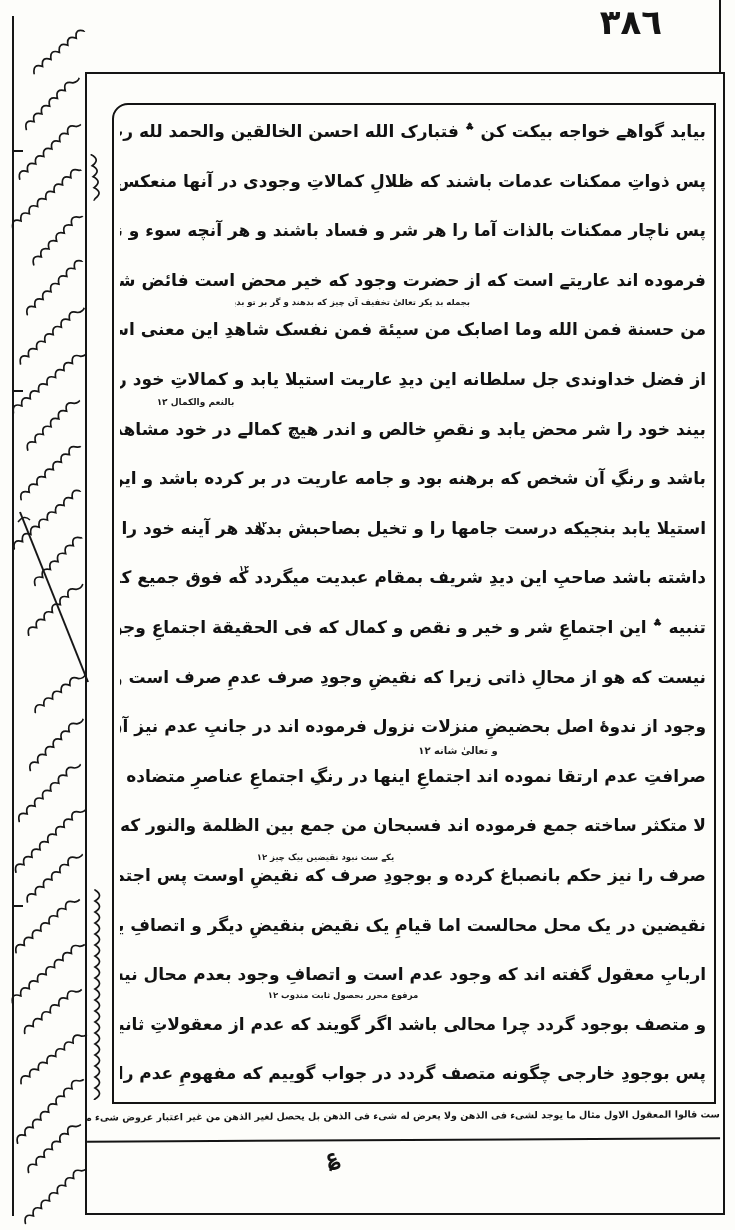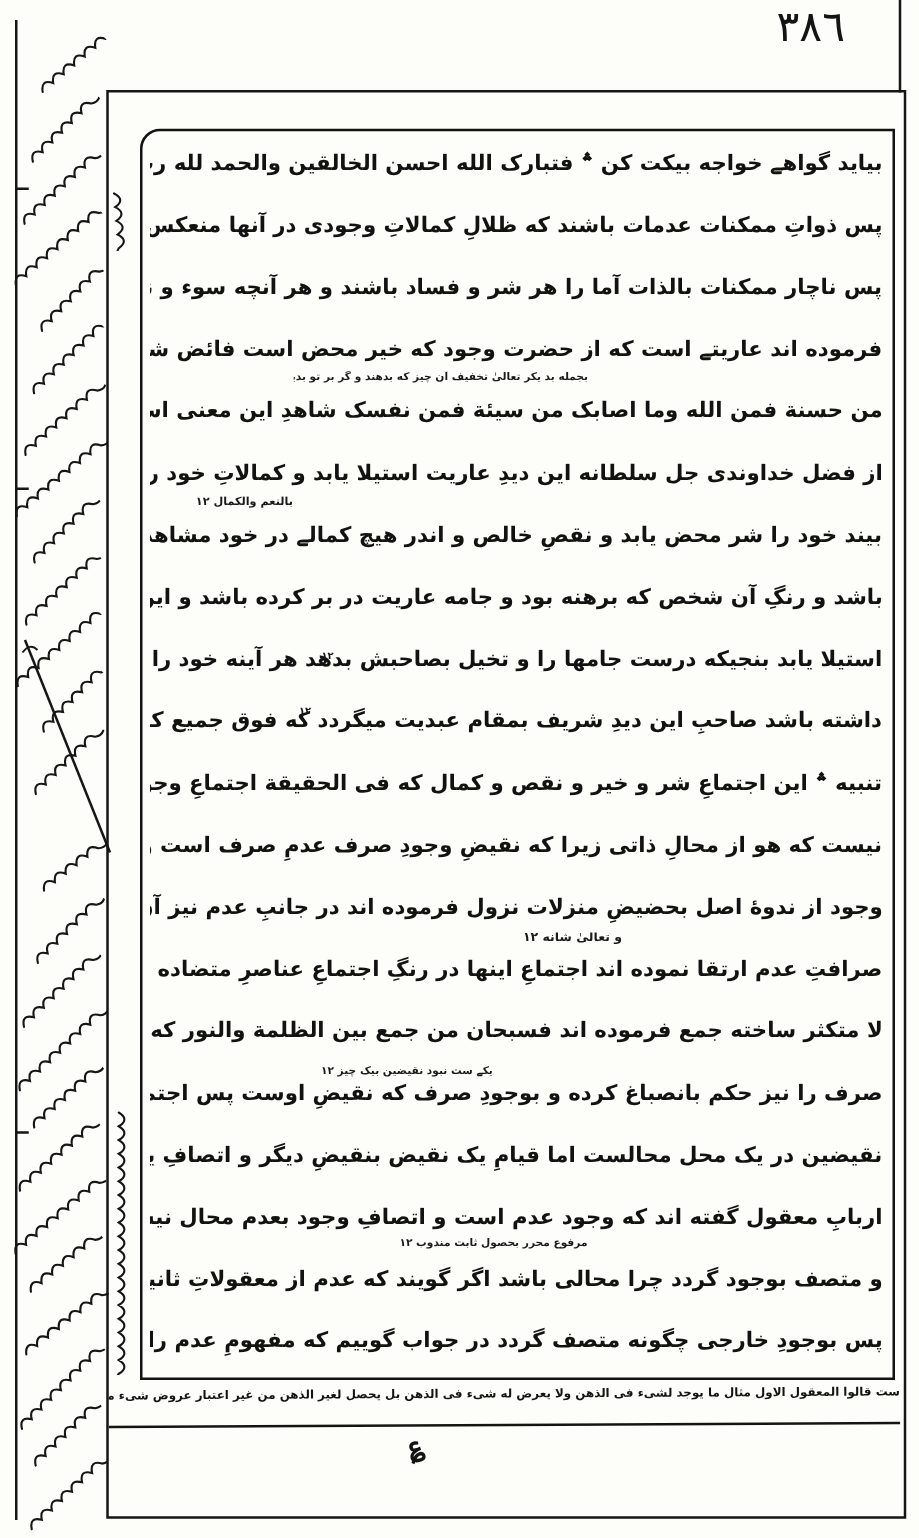--- a/index.html
+++ b/index.html
@@ -6,21 +6,21 @@
   body{
     width:735px;height:1230px;position:relative;overflow:hidden;
     background:#fdfdfa;color:#141414;
     font-family:"DejaVu Sans",sans-serif;
   }
   .abs{position:absolute;}
 
   
   #page-number{
     left:586px;top:2px;width:90px;height:50px;
-    font-size:34px;font-weight:normal;
+    font-size:34px;font-weight:bold;text-align:center;
     letter-spacing:2px;direction:rtl;
   }
 
   
   #outer-frame{
     left:85px;top:72px;width:636px;height:1139px;
     border:2px solid #151515;
   }
   #right-edge-extension{
     left:719px;top:0;width:2px;height:74px;background:#151515;
@@ -104,21 +104,21 @@
   </div>
 
 <div id="gloss-layer">
 
 <div class="gloss" style="left: 235px; top: 297px; width: 235px; font-size: 8.5px;">بجمله بد یکر تعالیٰ تخفیف آن چیز که بدهند و گر بر تو بدیم ع</div>
     <div class="gloss" style="left: 138px; top: 397px; width: 115px; font-size: 9px;">بالنعم والکمال ۱۲</div>
     <div class="gloss" style="left: 250px; top: 520px; width: 24px; font-size: 8px;">۱۲</div>
     <div class="gloss" style="left: 232px; top: 564px; width: 24px; font-size: 8px;">۱۲</div>
     <div class="gloss" style="left: 398px; top: 746px; width: 120px; font-size: 10px;">و تعالیٰ شانه ۱۲</div>
     <div class="gloss" style="left: 228px; top: 852px; width: 195px; font-size: 8.5px;">یکے ست نبود نقیضین بیک چیز ۱۲</div>
-    <div class="gloss" style="left: 280px; top: 990px; width: 190px; font-size: 8.5px; text-align: right;">مرفوع محرر بحصول ثابت مندوب ۱۲</div>
+    <div class="gloss" style="left: 248px; top: 990px; width: 190px; font-size: 8.5px;">مرفوع محرر بحصول ثابت مندوب ۱۲</div>
   </div>
 
 <div class="abs" id="footnote">ست قالوا المعقول الاول مثال ما یوجد لشیء فی الذهن ولا یعرض له شیء فی الذهن بل یحصل لغیر الذهن من غیر اعتبار عروض شیء مر المعقول الثالث</div>
 <div class="abs" id="catchword">؏</div>
 
 <div class="abs" id="margin-area">
   <div class="tick" style="top:134px"></div>
   <div class="tick" style="top:374px"></div>
   <div class="tick" style="top:889px"></div>
 <div class="mnote" style="top: 6px; right: 3px; transform: rotate(-40deg);"><svg width="68" height="14" viewBox="0 0 68 14">

